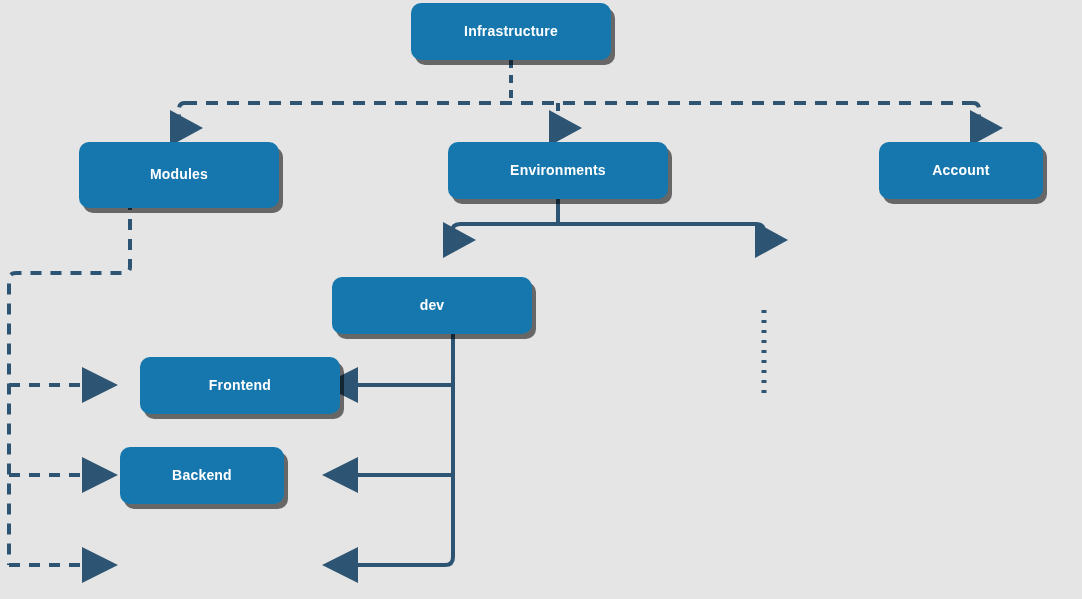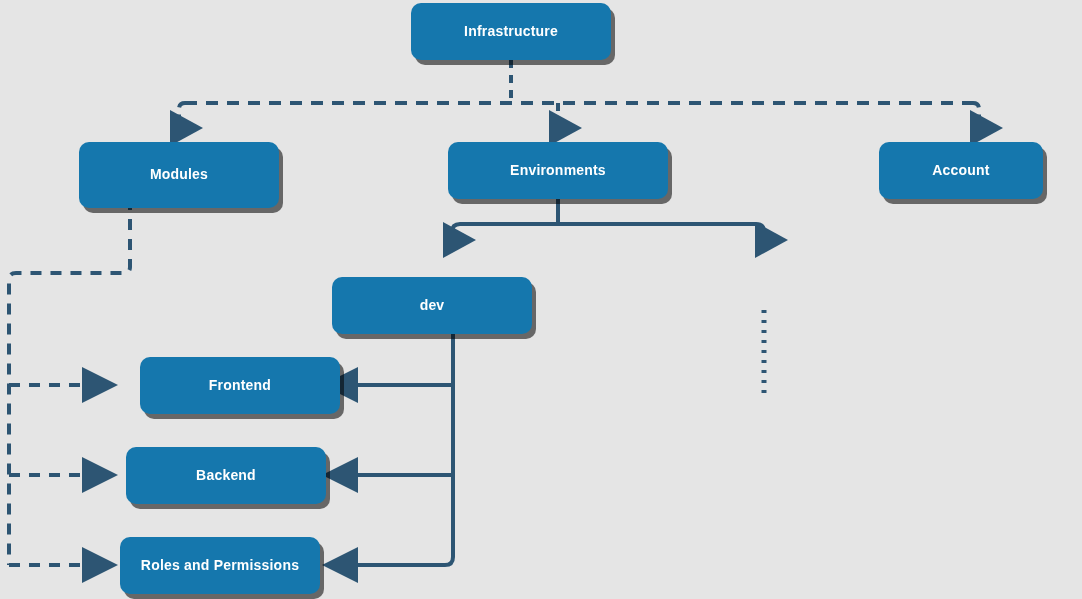--- a/index.html
+++ b/index.html
@@ -110,21 +110,18 @@
 
   <div class="node" style="left:332px;top:253px;width:200px;height:57px;margin-top:24px;">
     <span class="node-label">dev</span>
   </div>
 
 
   <div class="node" style="left:120px;top:357px;width:200px;height:57px;margin-left:20px;">
     <span class="node-label">Frontend</span>
   </div>
 
-  <div class="node" style="left:120px;top:447px;width:200px;height:57px;margin-left:6px;">
+  <div class="node" style="left:120px;top:447px;width:164px;height:57px;">
     <span class="node-label">Backend</span>
   </div>
 
-  <div class="node" style="left:120px;top:537px;width:200px;height:57px;">
-    <span class="node-label">Roles and Permissions</span>
-  </div>
 
 </div>
 
 </body></html>

